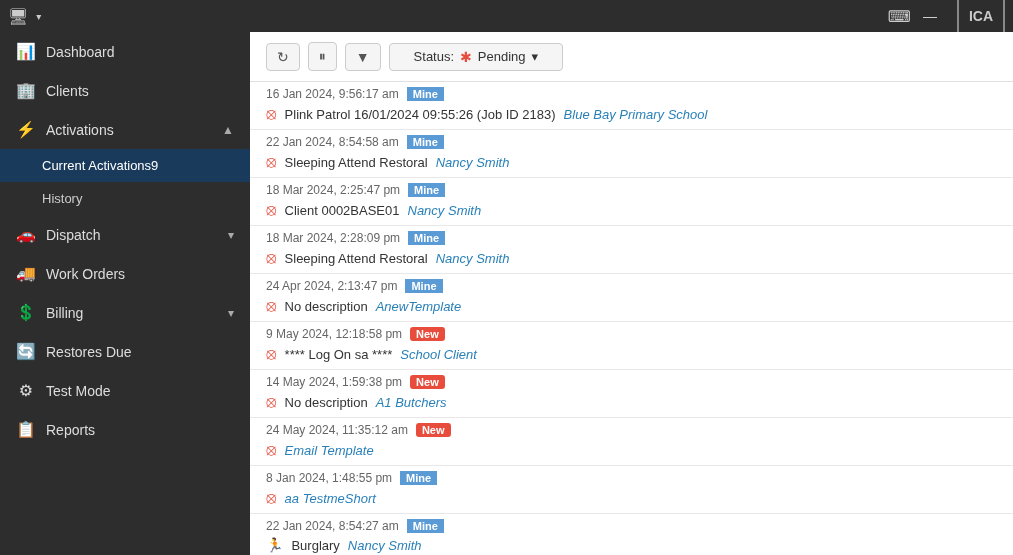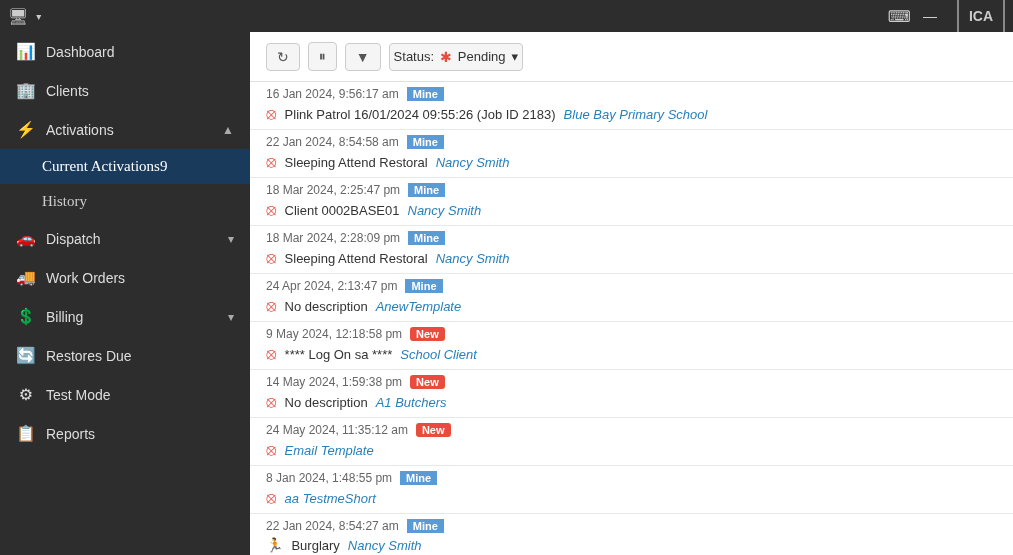--- a/index.html
+++ b/index.html
@@ -46,23 +46,22 @@
       font-size: 14px;
       color: #ddd;
       position: relative;
     }
     .sidebar-item .chevron { margin-left: auto; font-size: 12px; color: #aaa; }
     .sidebar-sub-item {
       display: flex;
       align-items: center;
       padding: 9px 16px 9px 42px;
       cursor: pointer;
-      font-size: 15px;
+      font-size: 13px;
       color: #ccc;
-      font-family: Liberation Serif, serif;
     }
     .sidebar-sub-item.active { background: #1a3a5c; color: #fff; }
     .sidebar-icon { font-size: 16px; width: 20px; text-align: center; }
 
     
     .main { flex: 1; background: #fff; display: flex; flex-direction: column; overflow: hidden; }
 
     
     .toolbar {
       padding: 10px 16px;
@@ -80,21 +79,21 @@
       cursor: pointer;
       font-size: 14px;
       color: #555;
       display: flex;
       align-items: center;
     }
     .status-dropdown {
       border: 1px solid #ccc;
       background: #f5f5f5;
       border-radius: 4px;
-      padding: 5px 4px;
+      padding: 5px 24px;
       cursor: pointer;
       font-size: 13px;
       color: #333;
       display: flex;
       align-items: center;
       gap: 6px;
     }
     .status-star { color: #e74c3c; font-size: 14px; }
 
     

